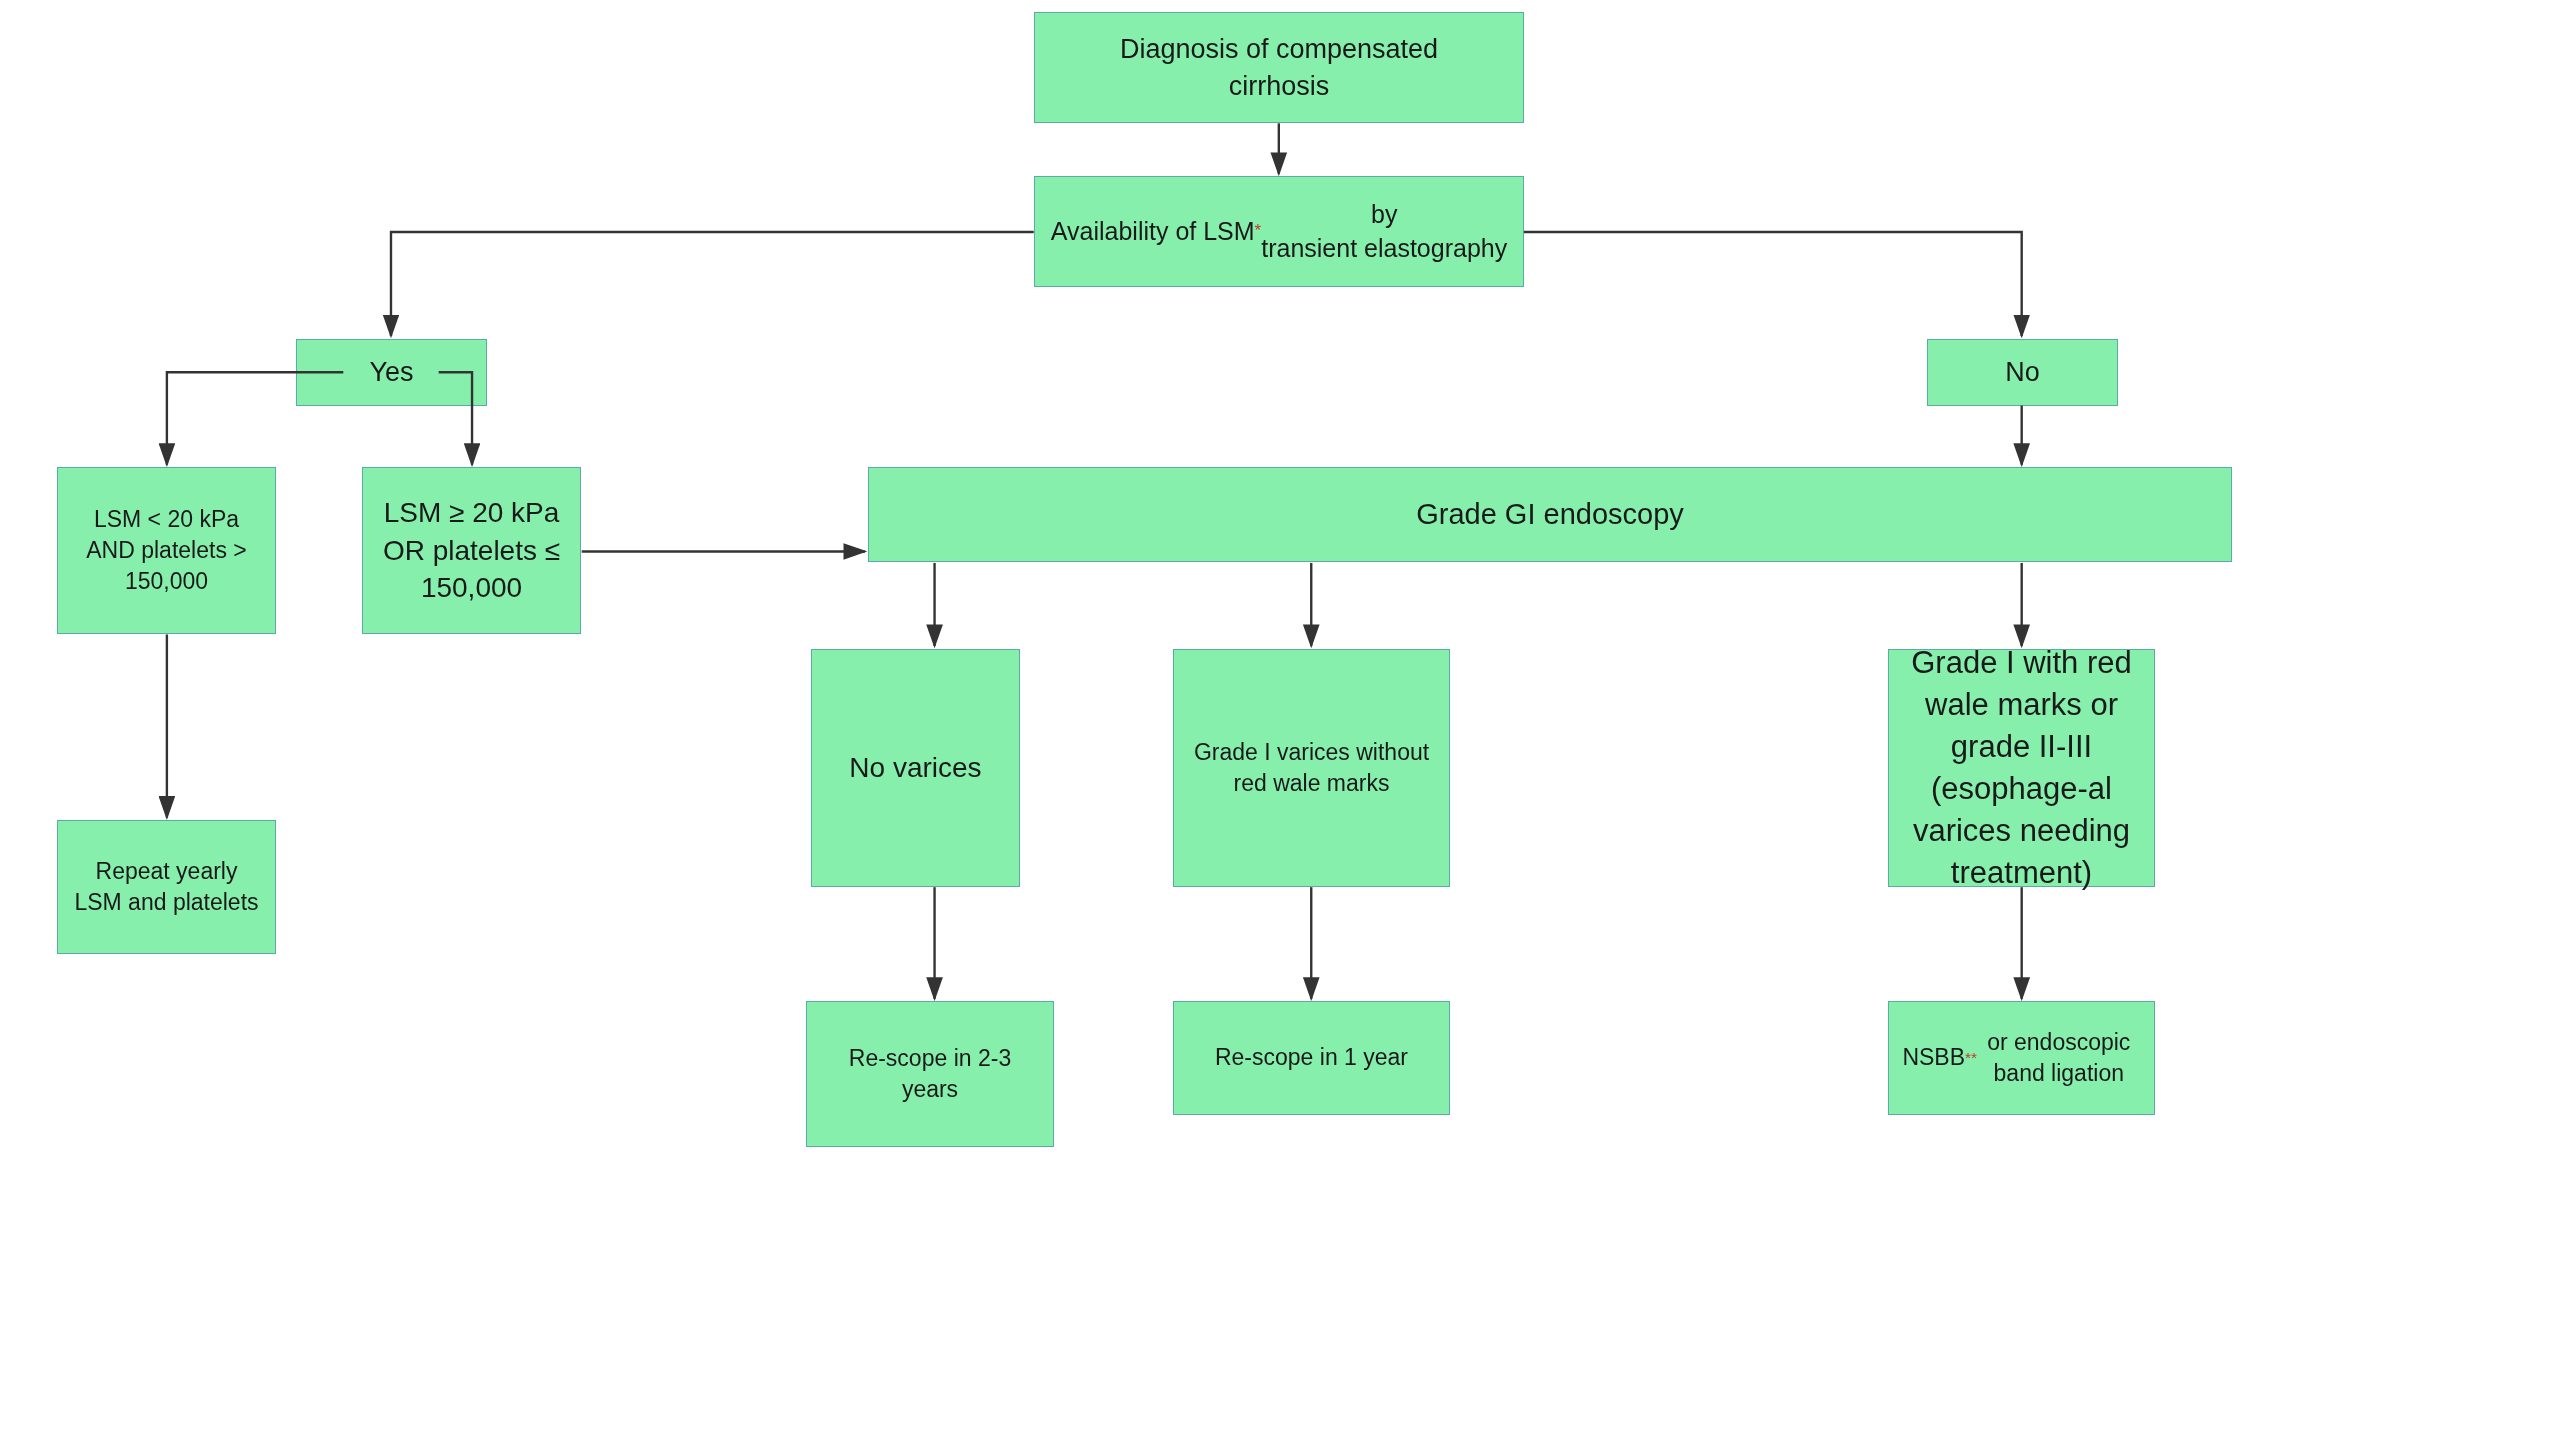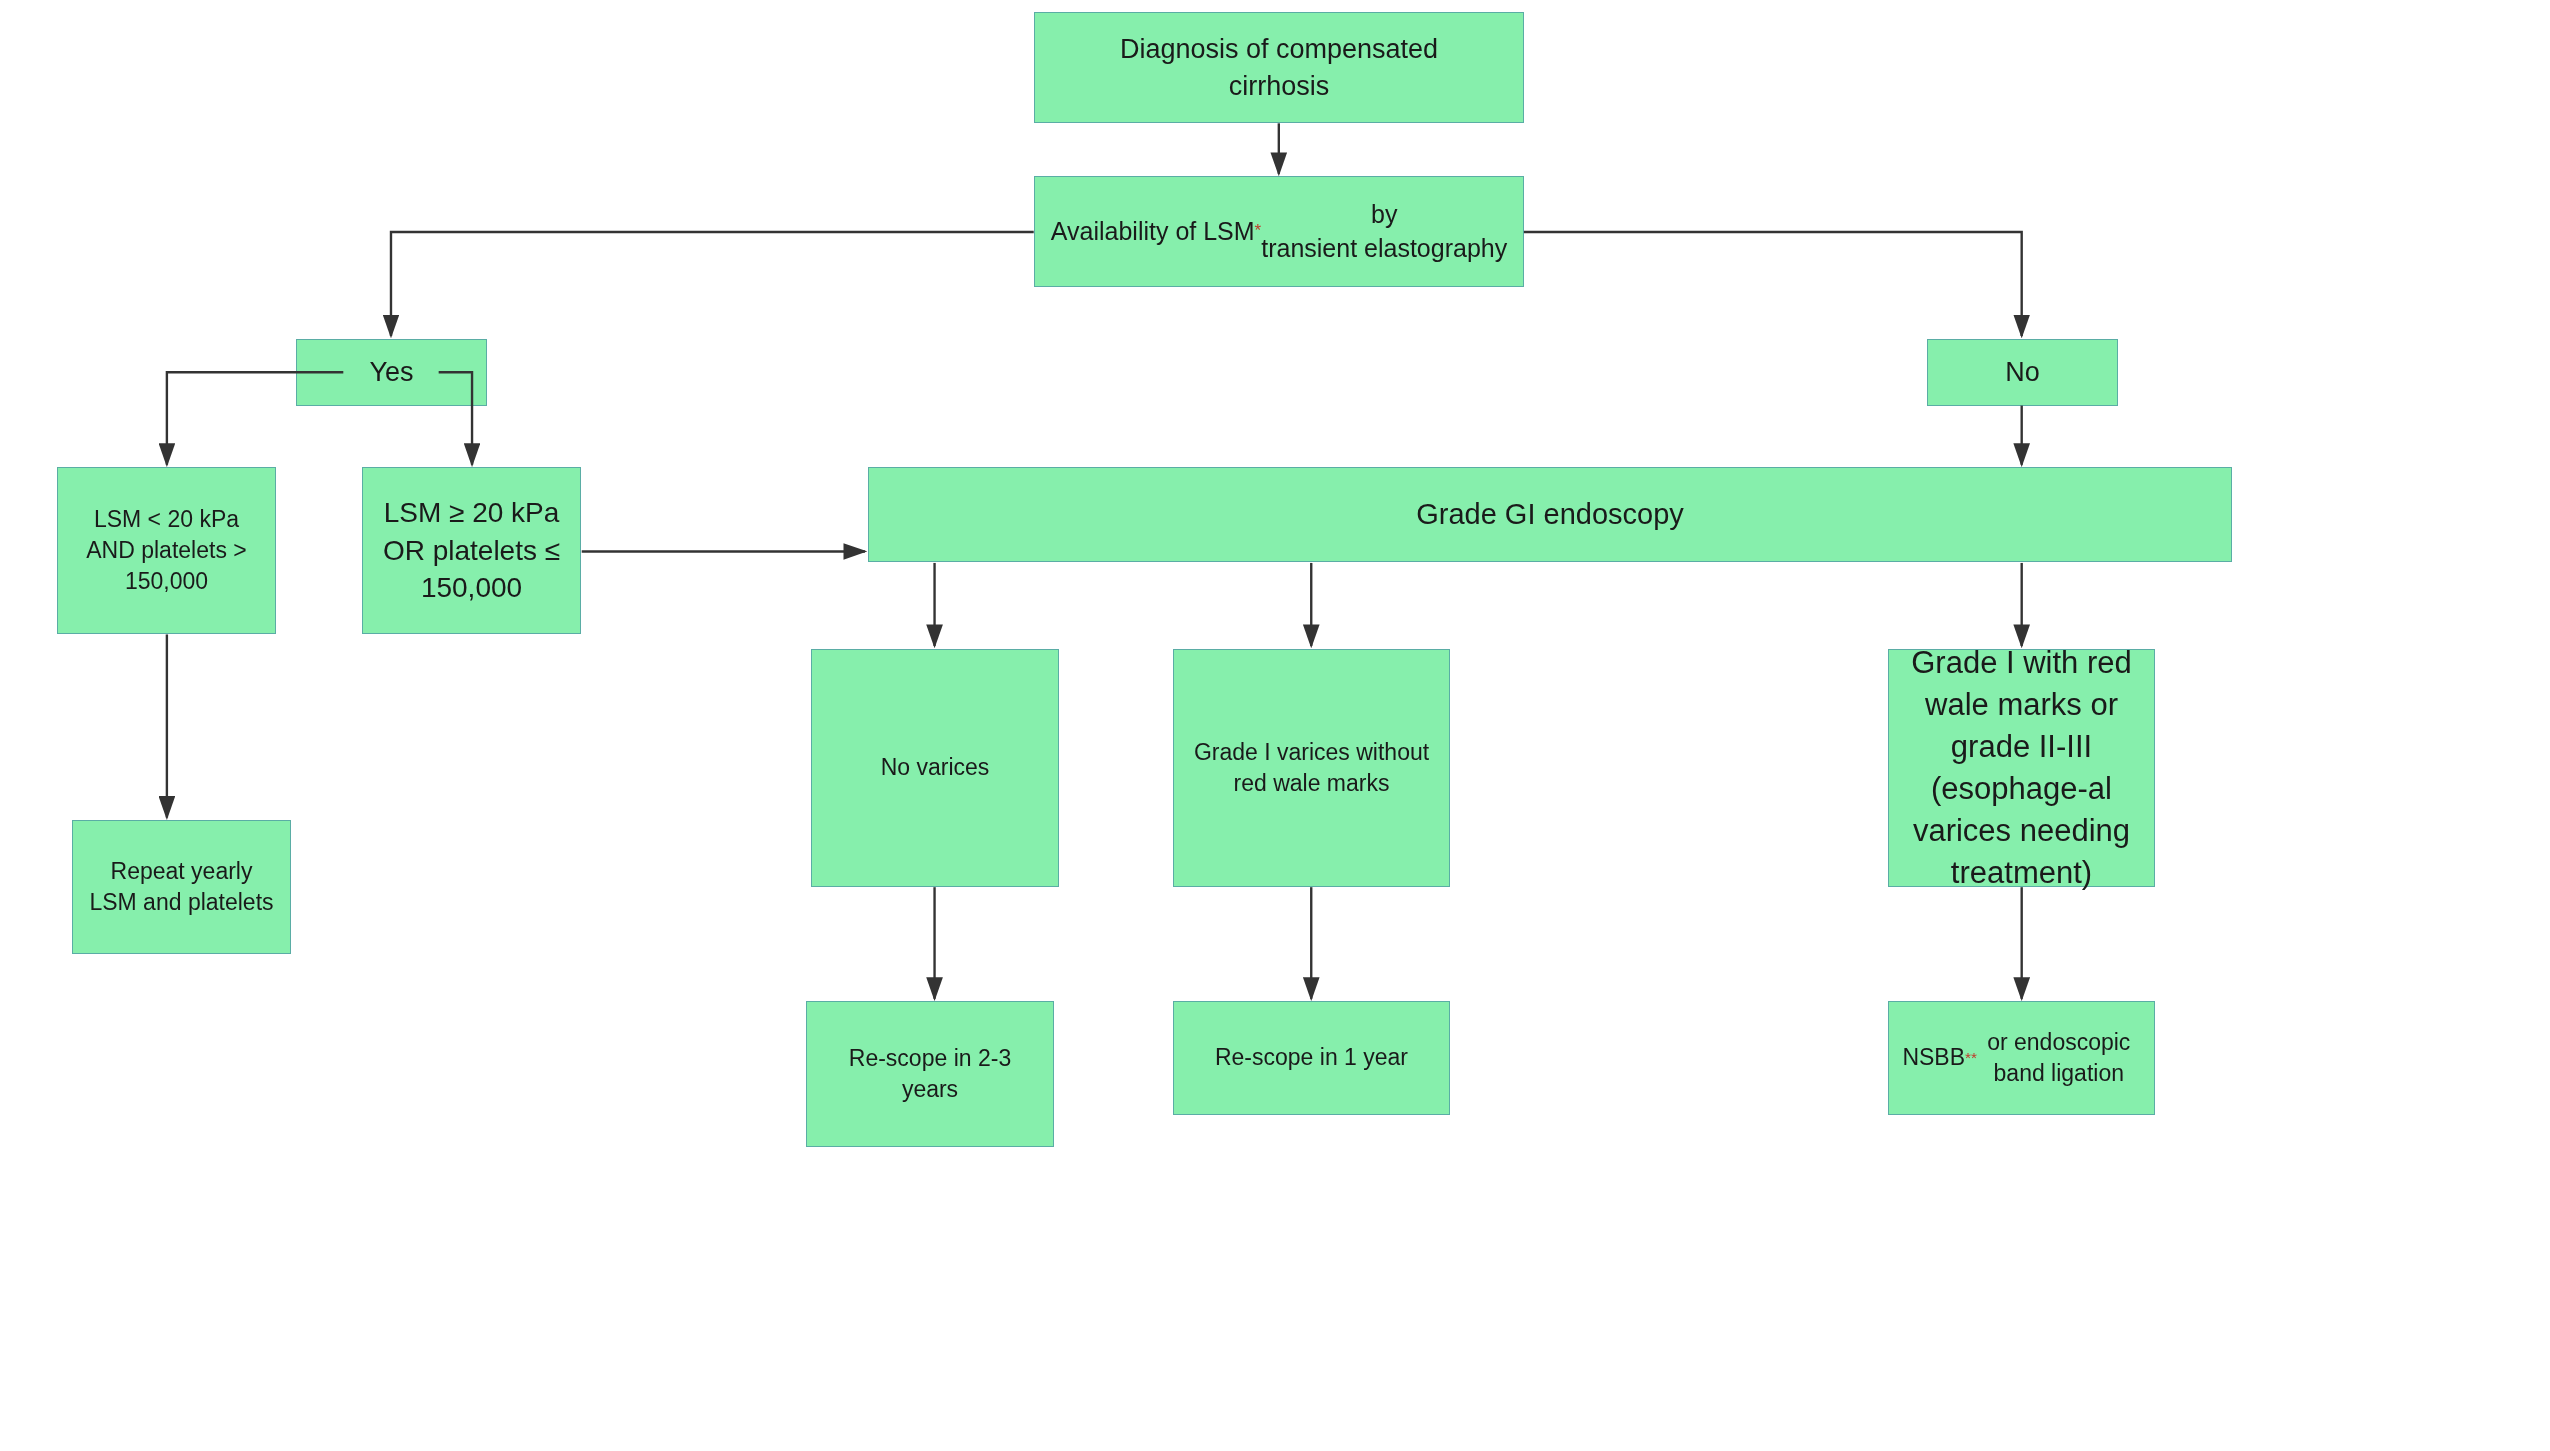--- a/index.html
+++ b/index.html
@@ -70,25 +70,25 @@
   </div>
 
   <div class="box" style="left:362px; top:467px; width:219px; height:167px; font-size:28px;">
     LSM ≥ 20 kPa OR platelets ≤ 150,000
   </div>
 
   <div class="box" style="left:868px; top:467px; width:1364px; height:95px; font-size:29px;">
     Grade GI endoscopy
   </div>
 
-  <div class="box" style="left:57px; top:820px; width:219px; height:134px; font-size:23px;margin-left:15px;">
+  <div class="box" style="left:57px; top:820px; width:219px; height:134px; font-size:23px;">
     Repeat yearly LSM and platelets
   </div>
 
-  <div class="box" style="left:811px; top:649px; width:248px; height:238px; font-size:23px;">
+  <div class="box" style="left:811px; top:649px; width:209px; height:238px; font-size:28px;">
     No varices
   </div>
 
   <div class="box" style="left:1173px; top:649px; width:277px; height:238px; font-size:23px;">
     Grade I varices without red wale marks
   </div>
 
   <div class="box" style="left:1888px; top:649px; width:267px; height:238px; font-size:31px;">
     Grade I with red wale marks or grade II-III (esophage-al varices needing treatment)
   </div>

